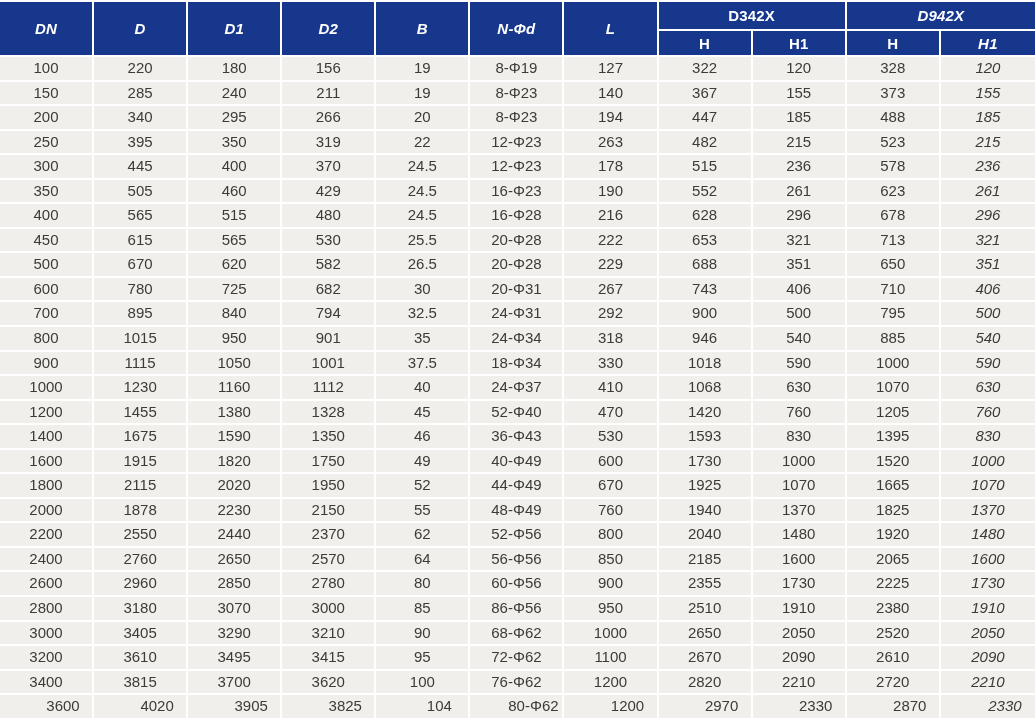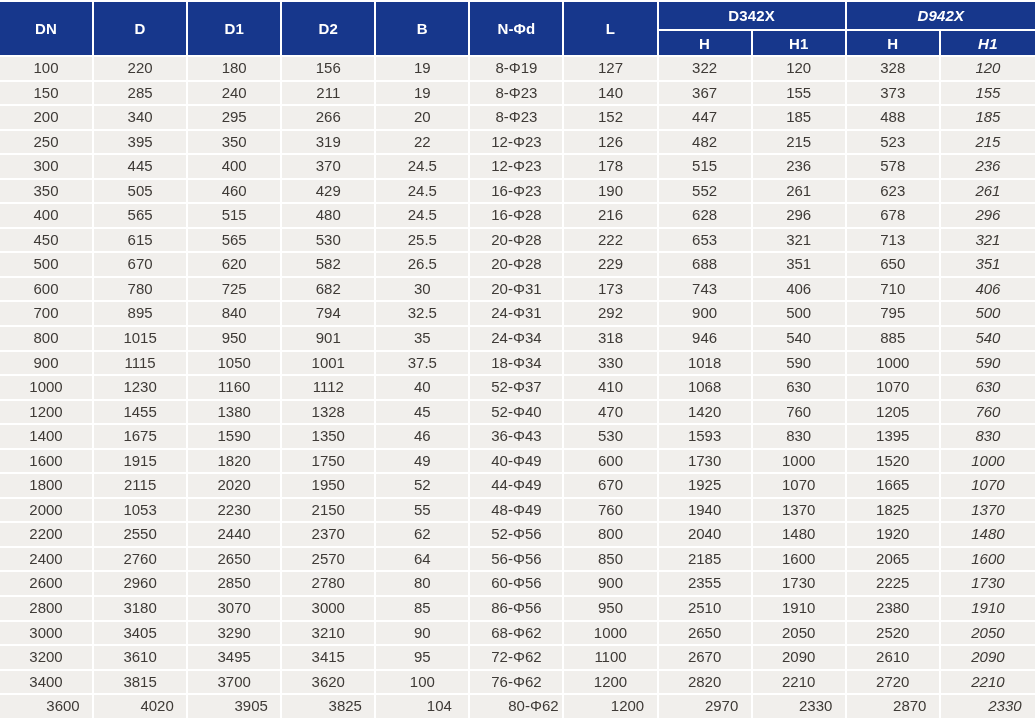--- a/index.html
+++ b/index.html
@@ -47,21 +47,21 @@
   }
   thead th {
     background: var(--header-bg);
     color: var(--header-text);
     font-weight: bold;
     font-size: 15px;
     letter-spacing: 0.2px;
   }
   thead tr.group-row th { height: 29px; }
   thead tr.sub-row th { height: 26px; }
-  thead th.span-col { height: 55px; }
+  thead th.span-col { height: 55px; font-style: italic; }
   tbody td {
     background: var(--row-bg);
     color: var(--cell-text);
     font-size: 15px;
     height: 22.55px;
     line-height: 22.55px;
   }
   tbody tr:last-child td { border-bottom: none; padding-left: 34px; }
 </style>
 </head>
@@ -115,34 +115,34 @@
           <td>373</td>
           <td>155</td>
         </tr>
         <tr>
           <td>200</td>
           <td>340</td>
           <td>295</td>
           <td>266</td>
           <td>20</td>
           <td>8-Φ23</td>
-          <td>152</td>
+          <td>194</td>
           <td>447</td>
           <td>185</td>
           <td>488</td>
           <td>185</td>
         </tr>
         <tr>
           <td>250</td>
           <td>395</td>
           <td>350</td>
           <td>319</td>
           <td>22</td>
           <td>12-Φ23</td>
-          <td>126</td>
+          <td>263</td>
           <td>482</td>
           <td>215</td>
           <td>523</td>
           <td>215</td>
         </tr>
         <tr>
           <td>300</td>
           <td>445</td>
           <td>400</td>
           <td>370</td>
@@ -206,21 +206,21 @@
           <td>650</td>
           <td>351</td>
         </tr>
         <tr>
           <td>600</td>
           <td>780</td>
           <td>725</td>
           <td>682</td>
           <td>30</td>
           <td>20-Φ31</td>
-          <td>173</td>
+          <td>267</td>
           <td>743</td>
           <td>406</td>
           <td>710</td>
           <td>406</td>
         </tr>
         <tr>
           <td>700</td>
           <td>895</td>
           <td>840</td>
           <td>794</td>
@@ -257,21 +257,21 @@
           <td>590</td>
           <td>1000</td>
           <td>590</td>
         </tr>
         <tr>
           <td>1000</td>
           <td>1230</td>
           <td>1160</td>
           <td>1112</td>
           <td>40</td>
-          <td>52-Φ37</td>
+          <td>24-Φ37</td>
           <td>410</td>
           <td>1068</td>
           <td>630</td>
           <td>1070</td>
           <td>630</td>
         </tr>
         <tr>
           <td>1200</td>
           <td>1455</td>
           <td>1380</td>
@@ -318,21 +318,21 @@
           <td>52</td>
           <td>44-Φ49</td>
           <td>670</td>
           <td>1925</td>
           <td>1070</td>
           <td>1665</td>
           <td>1070</td>
         </tr>
         <tr>
           <td>2000</td>
-          <td>1053</td>
+          <td>1878</td>
           <td>2230</td>
           <td>2150</td>
           <td>55</td>
           <td>48-Φ49</td>
           <td>760</td>
           <td>1940</td>
           <td>1370</td>
           <td>1825</td>
           <td>1370</td>
         </tr>

